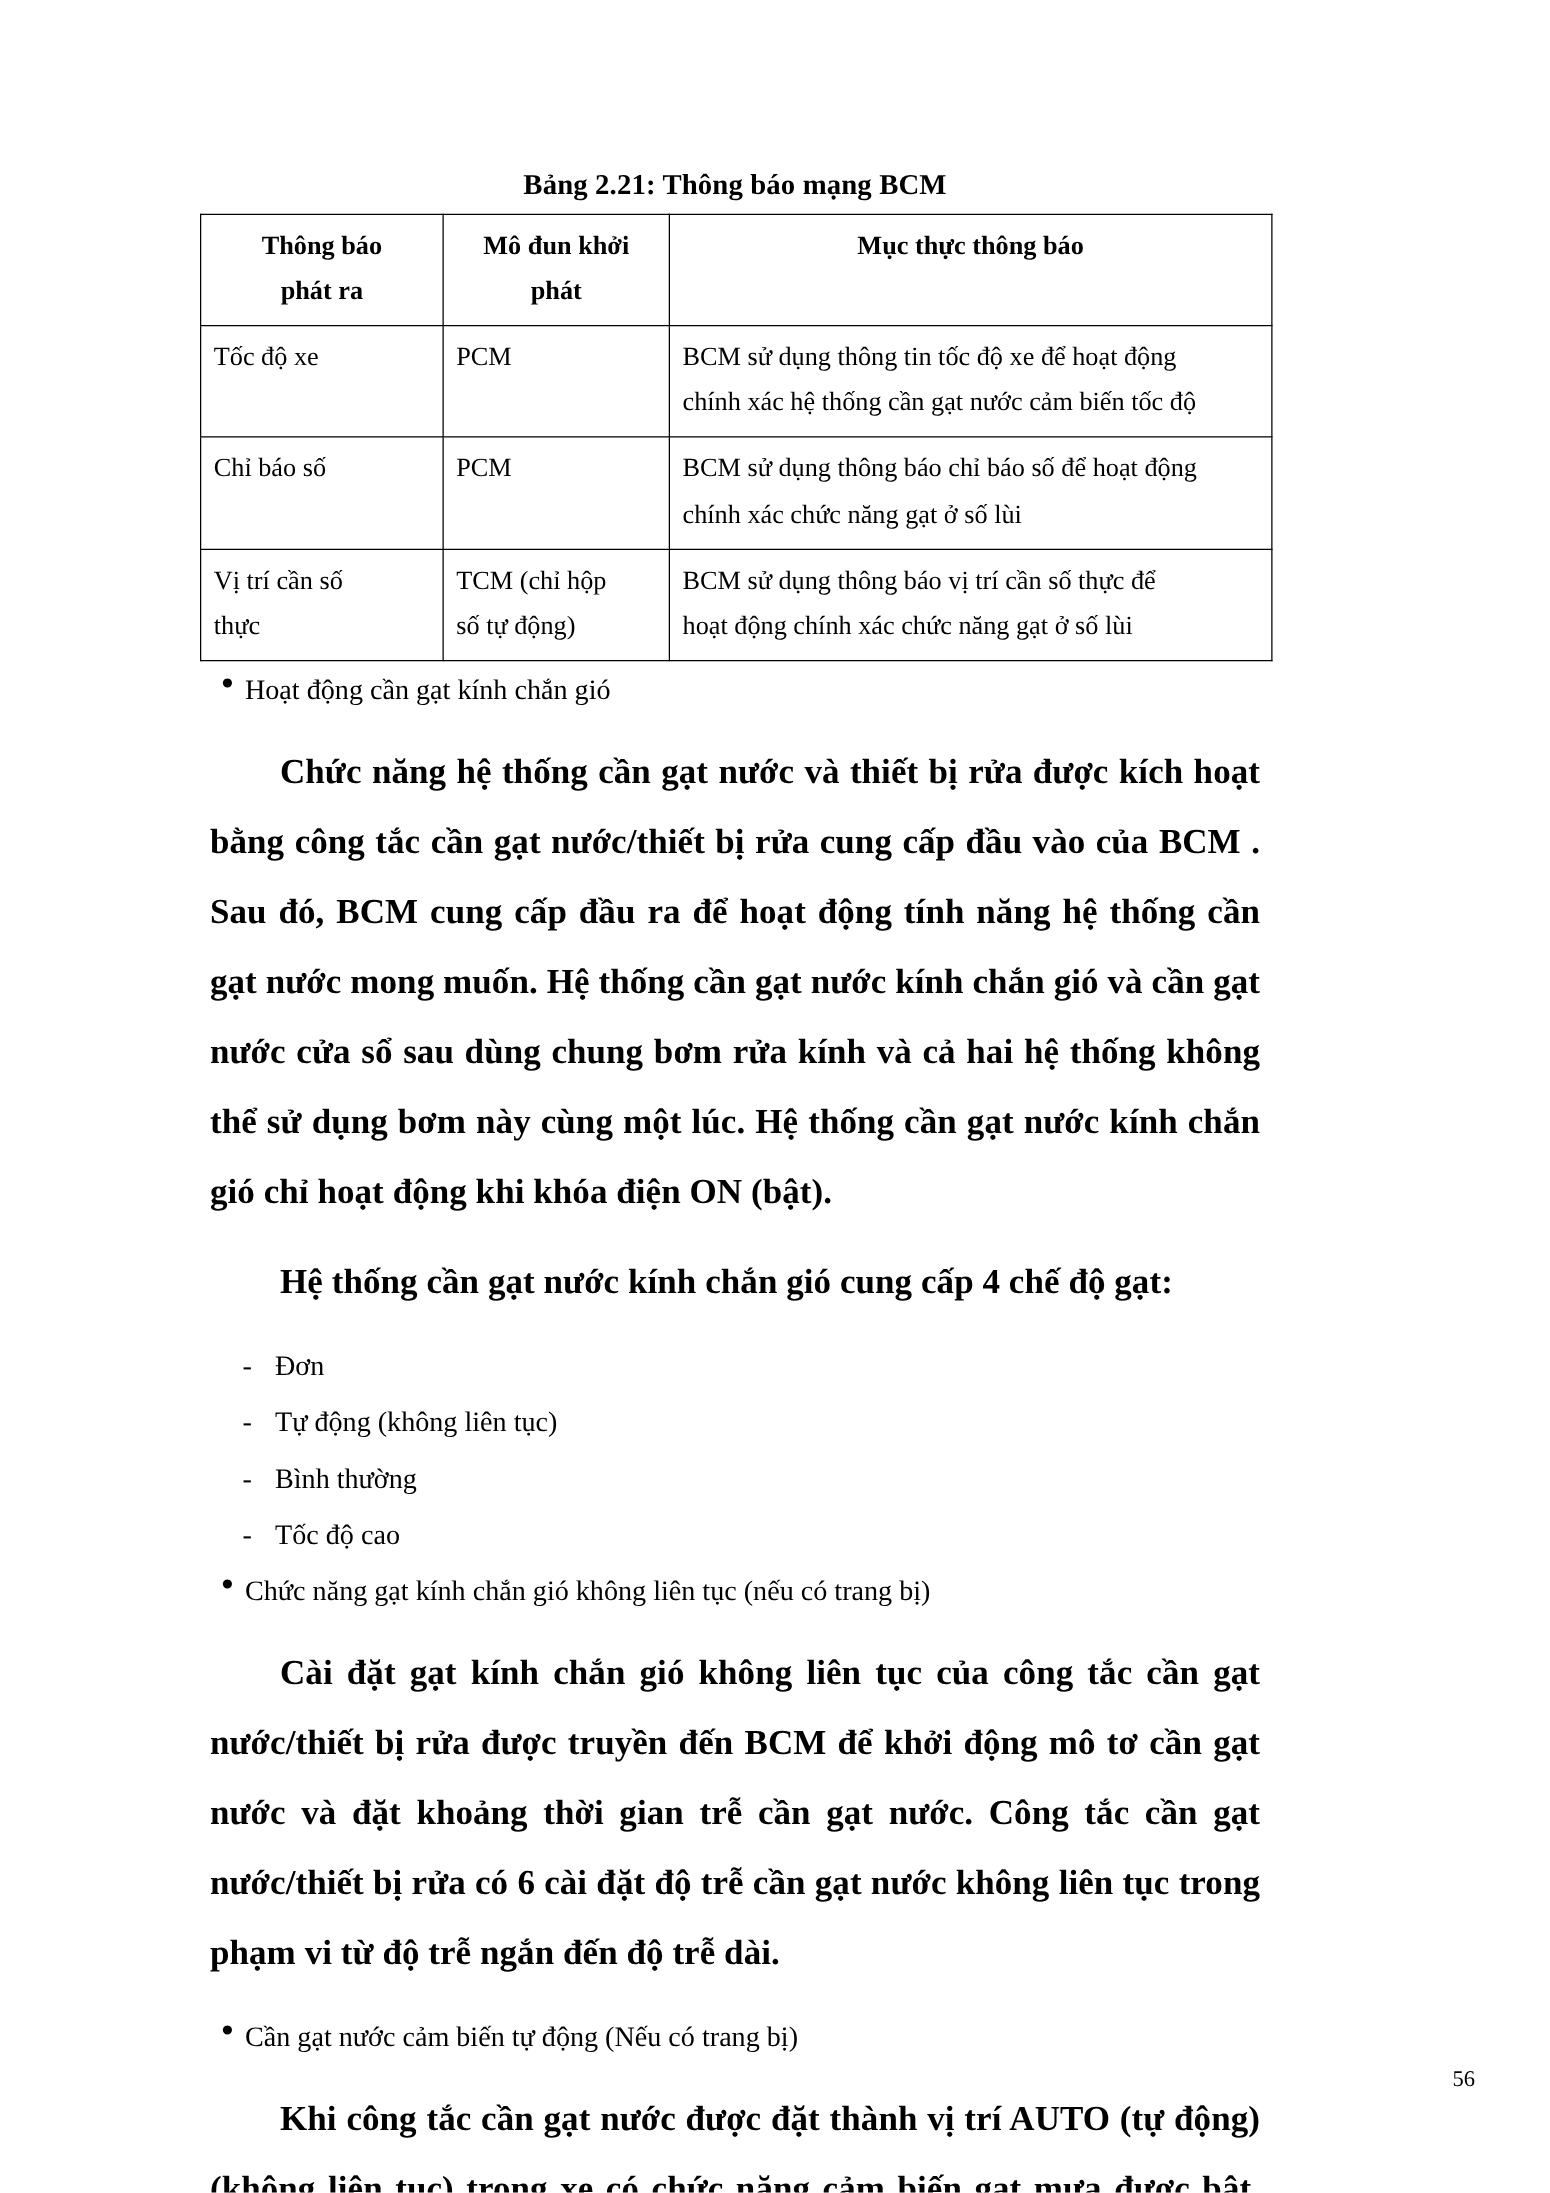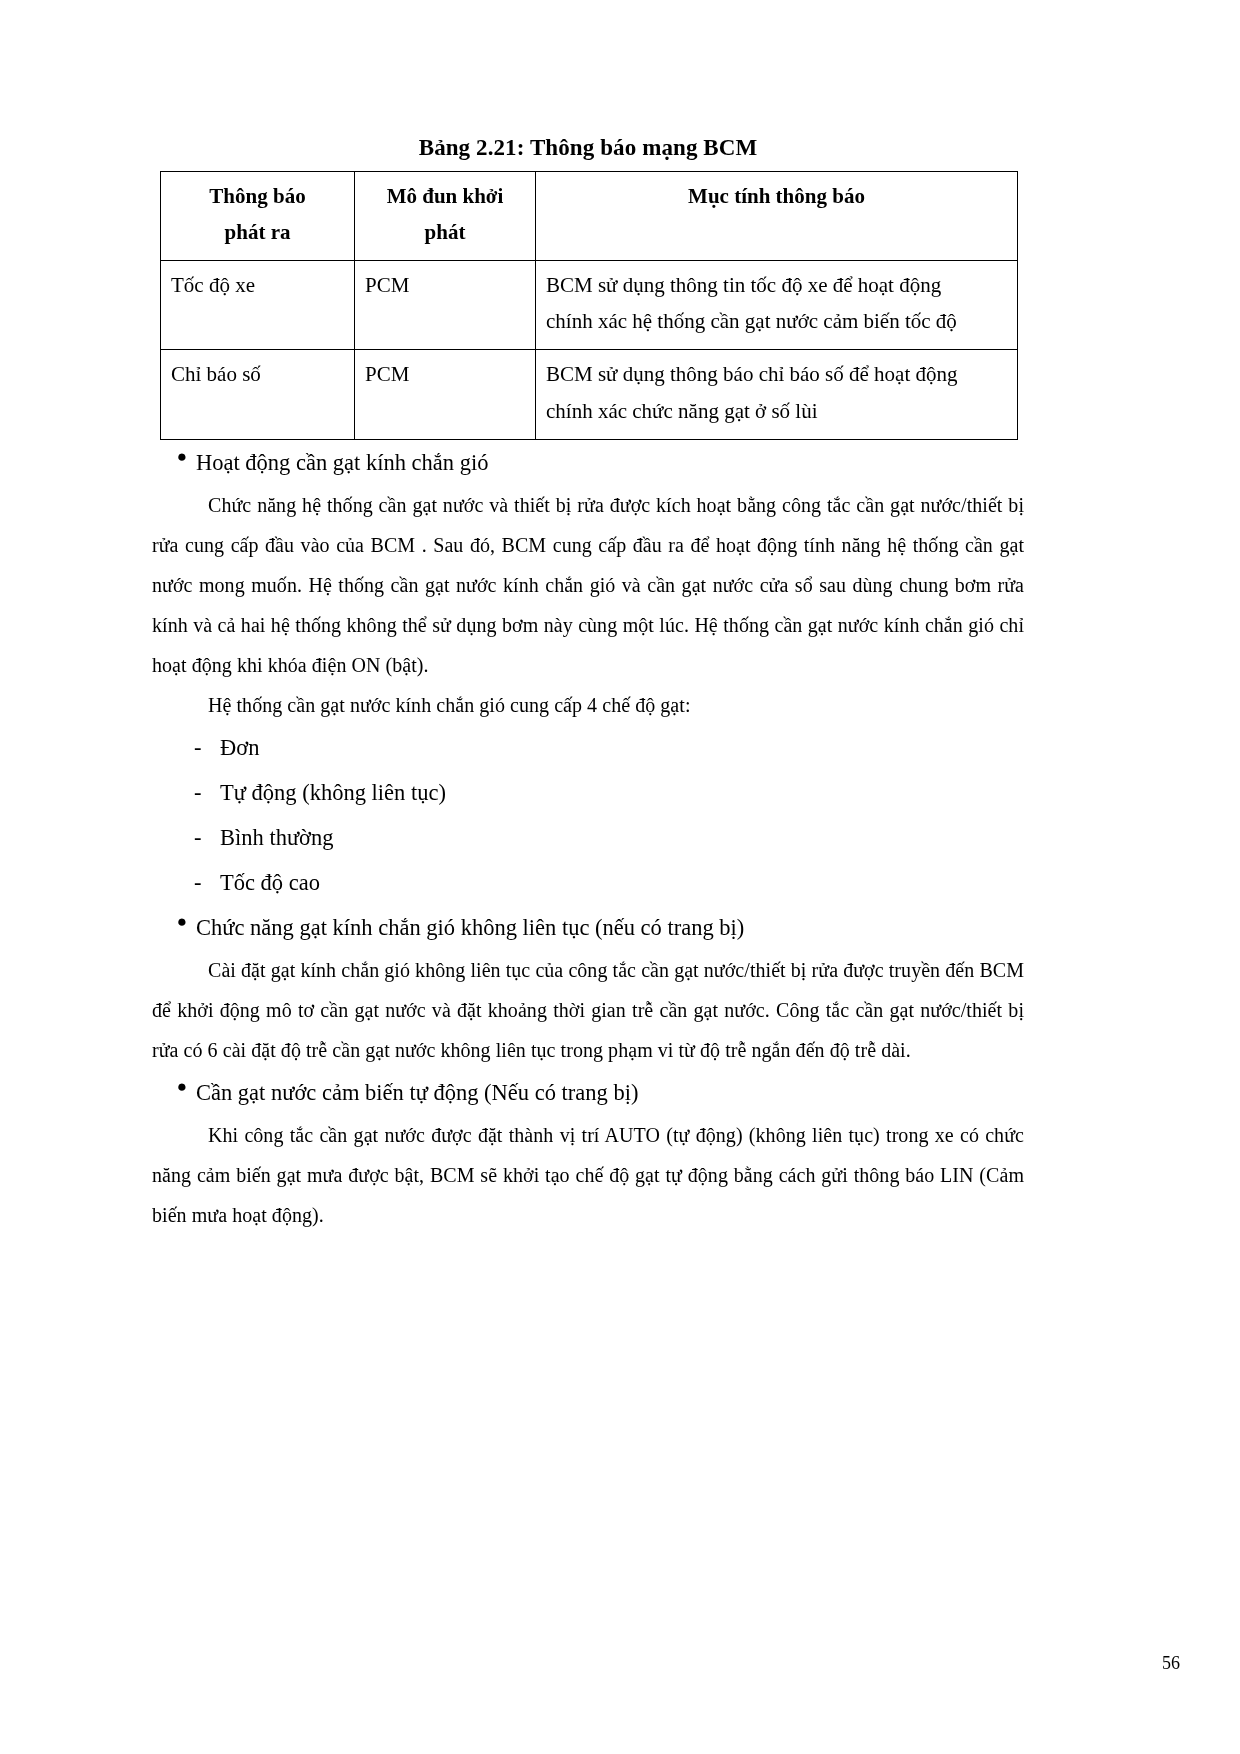--- a/index.html
+++ b/index.html
@@ -61,26 +61,27 @@
     font-weight: bold;
   }
   .col-a { width: 173px; }
   .col-b { width: 160px; }
   .col-c { width: auto; }
   .cell-line { display: block; }
   th .cell-line { text-align: center; }
 
   
   .para {
-    font-size: 20px;
+    font-size: 28px;
     line-height: 2.0;
     text-align: justify;
-    margin: 0;
+    margin: 16px;
     text-indent: 56px;
     letter-spacing: 0.05px;
+    font-weight: bold;
   }
   .para.nojustify { text-align: left; }
 
   .bullet-row {
     display: flex;
     align-items: flex-start;
     margin: 0;
     font-size: 22.5px;
     line-height: 2.0;
   }
@@ -134,21 +135,21 @@
         <tr>
           <th class="col-a">
             <span class="cell-line">Thông báo</span>
             <span class="cell-line">phát ra</span>
           </th>
           <th class="col-b">
             <span class="cell-line">Mô đun khởi</span>
             <span class="cell-line">phát</span>
           </th>
           <th class="col-c">
-            <span class="cell-line">Mục tính thông báo</span>
+            <span class="cell-line">Mục thực thông báo</span>
           </th>
         </tr>
       </thead>
       <tbody>
         <tr>
           <td class="col-a">
             <span class="cell-line">Tốc độ xe</span>
             <span class="cell-line"></span>
           </td>
           <td class="col-b">
@@ -167,20 +168,34 @@
           </td>
           <td class="col-b">
             <span class="cell-line">PCM</span>
             <span class="cell-line"></span>
           </td>
           <td class="col-c">
             <span class="cell-line">BCM sử dụng thông báo chỉ báo số để hoạt động</span>
             <span class="cell-line">chính xác chức năng gạt ở số lùi</span>
           </td>
         </tr>
+        <tr>
+          <td class="col-a">
+            <span class="cell-line">Vị trí cần số</span>
+            <span class="cell-line">thực</span>
+          </td>
+          <td class="col-b">
+            <span class="cell-line">TCM (chỉ hộp</span>
+            <span class="cell-line">số tự động)</span>
+          </td>
+          <td class="col-c">
+            <span class="cell-line">BCM sử dụng thông báo vị trí cần số thực để</span>
+            <span class="cell-line">hoạt động chính xác chức năng gạt ở số lùi</span>
+          </td>
+        </tr>
       </tbody>
     </table>
 
     <div class="bullet-row">
       <span class="bullet-mark">●</span>
       <span class="bullet-text">Hoạt động cần gạt kính chắn gió</span>
     </div>
 
     <p class="para">Chức năng hệ thống cần gạt nước và thiết bị rửa được kích hoạt bằng công tắc cần gạt nước/thiết bị rửa cung cấp đầu vào của BCM . Sau đó, BCM cung cấp đầu ra để hoạt động tính năng hệ thống cần gạt nước mong muốn. Hệ thống cần gạt nước kính chắn gió và cần gạt nước cửa sổ sau dùng chung bơm rửa kính và cả hai hệ thống không thể sử dụng bơm này cùng một lúc. Hệ thống cần gạt nước kính chắn gió chỉ hoạt động khi khóa điện ON (bật).</p>
 

